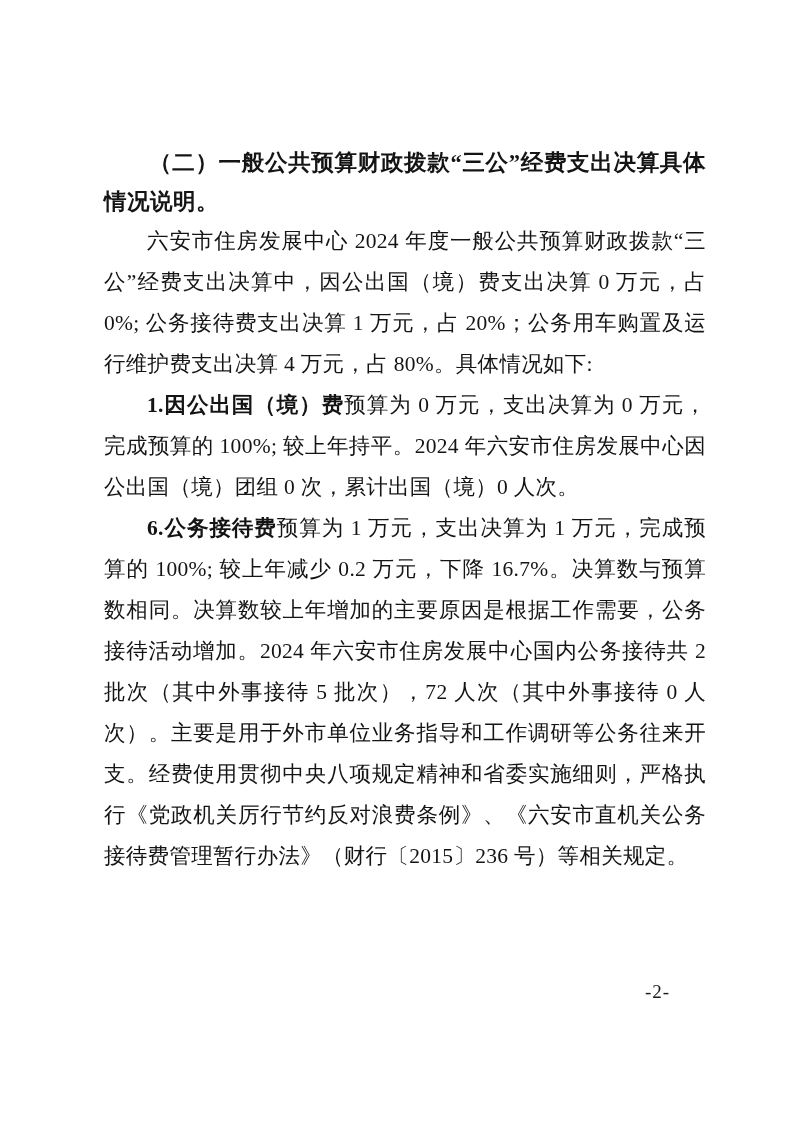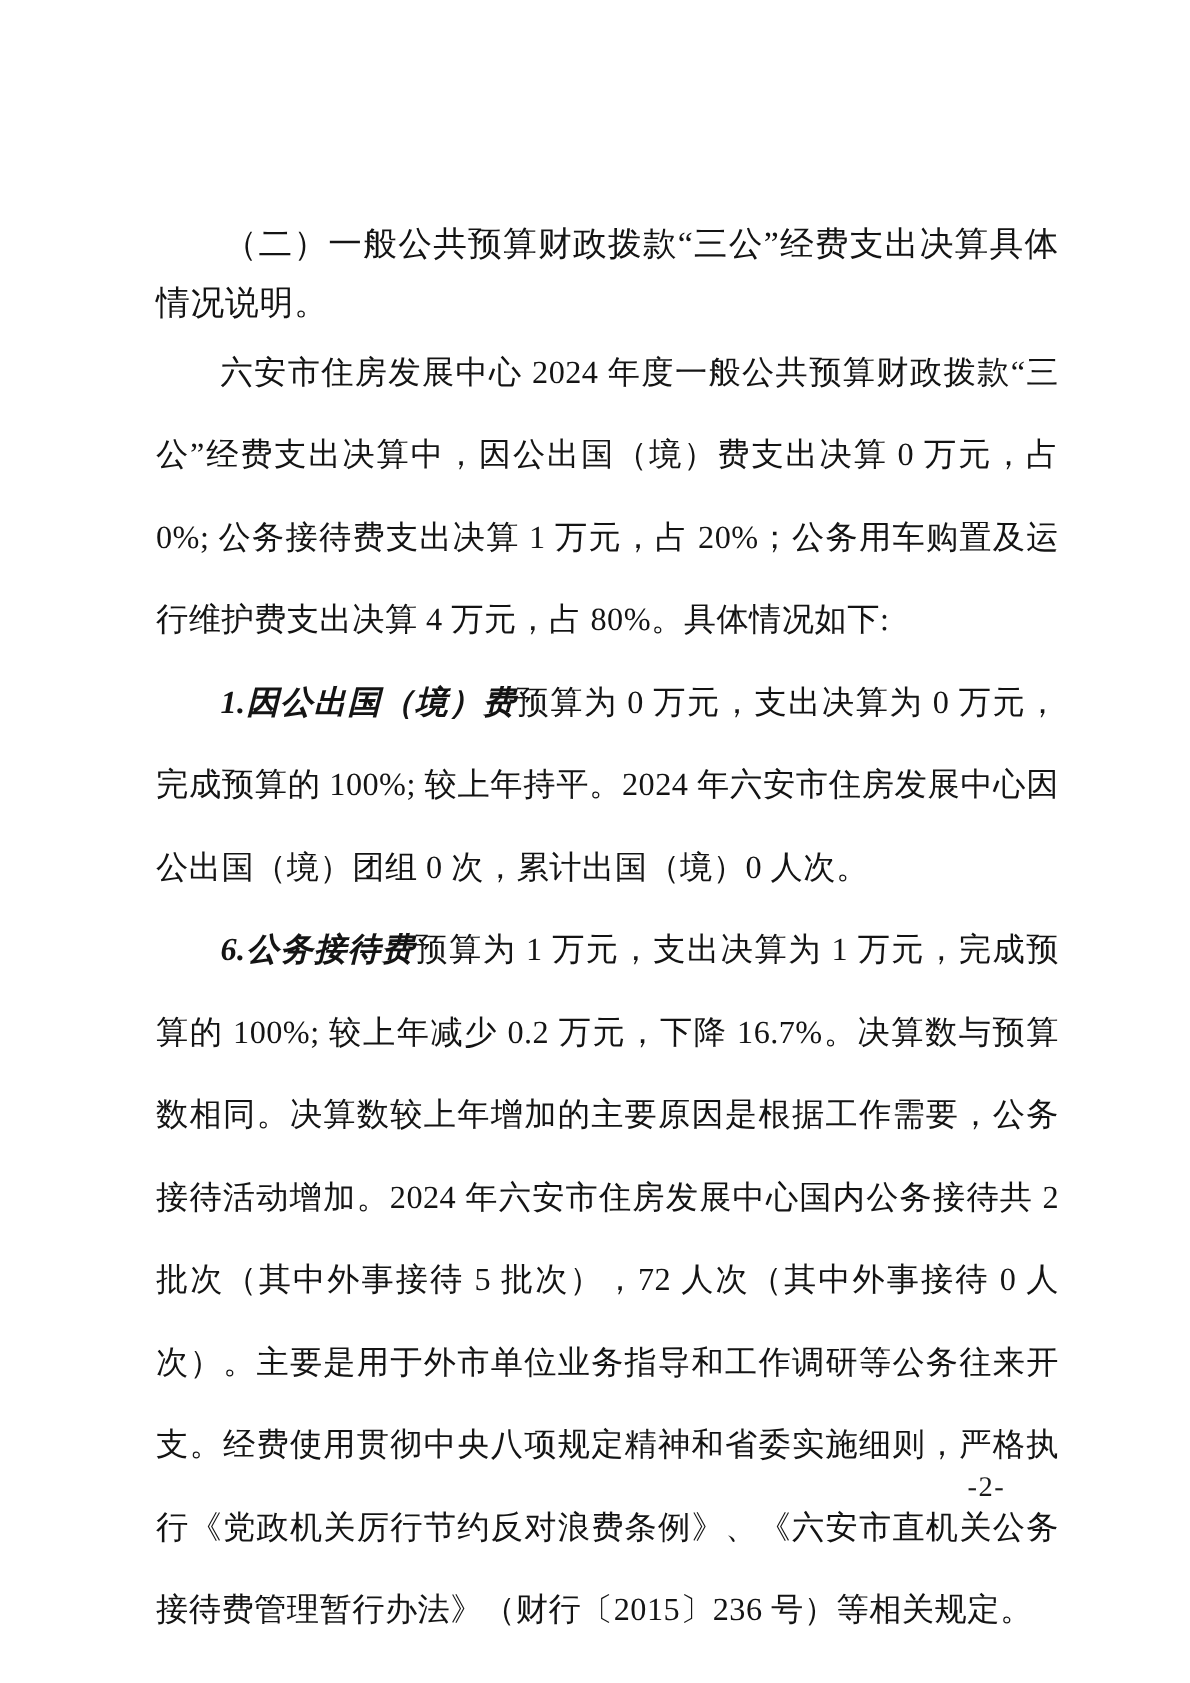--- a/index.html
+++ b/index.html
@@ -14,37 +14,36 @@
   }
   .page-body {
     position: absolute;
     top: 144px;
     left: 104px;
     width: 602px;
   }
   .doc-heading {
     margin: 0;
     font-size: 22.5px;
-    font-weight: normal;
+    font-weight: bold;
     line-height: 38.5px;
     text-align: justify;
     text-indent: 2em;
     letter-spacing: 0.5px;
   }
   .doc-para {
     margin: 0;
     font-size: 21.5px;
-    line-height: 55px;
+    line-height: 41px;
     text-align: justify;
     text-indent: 2em;
     letter-spacing: 0.3px;
   }
   .para-lead {
     font-weight: bold;
-    font-style: italic;
   }
   .page-number {
     position: absolute;
     top: 981px;
     left: 645px;
     font-size: 19px;
     letter-spacing: 1px;
     color: #1a1a1a;
   }
 </style>

